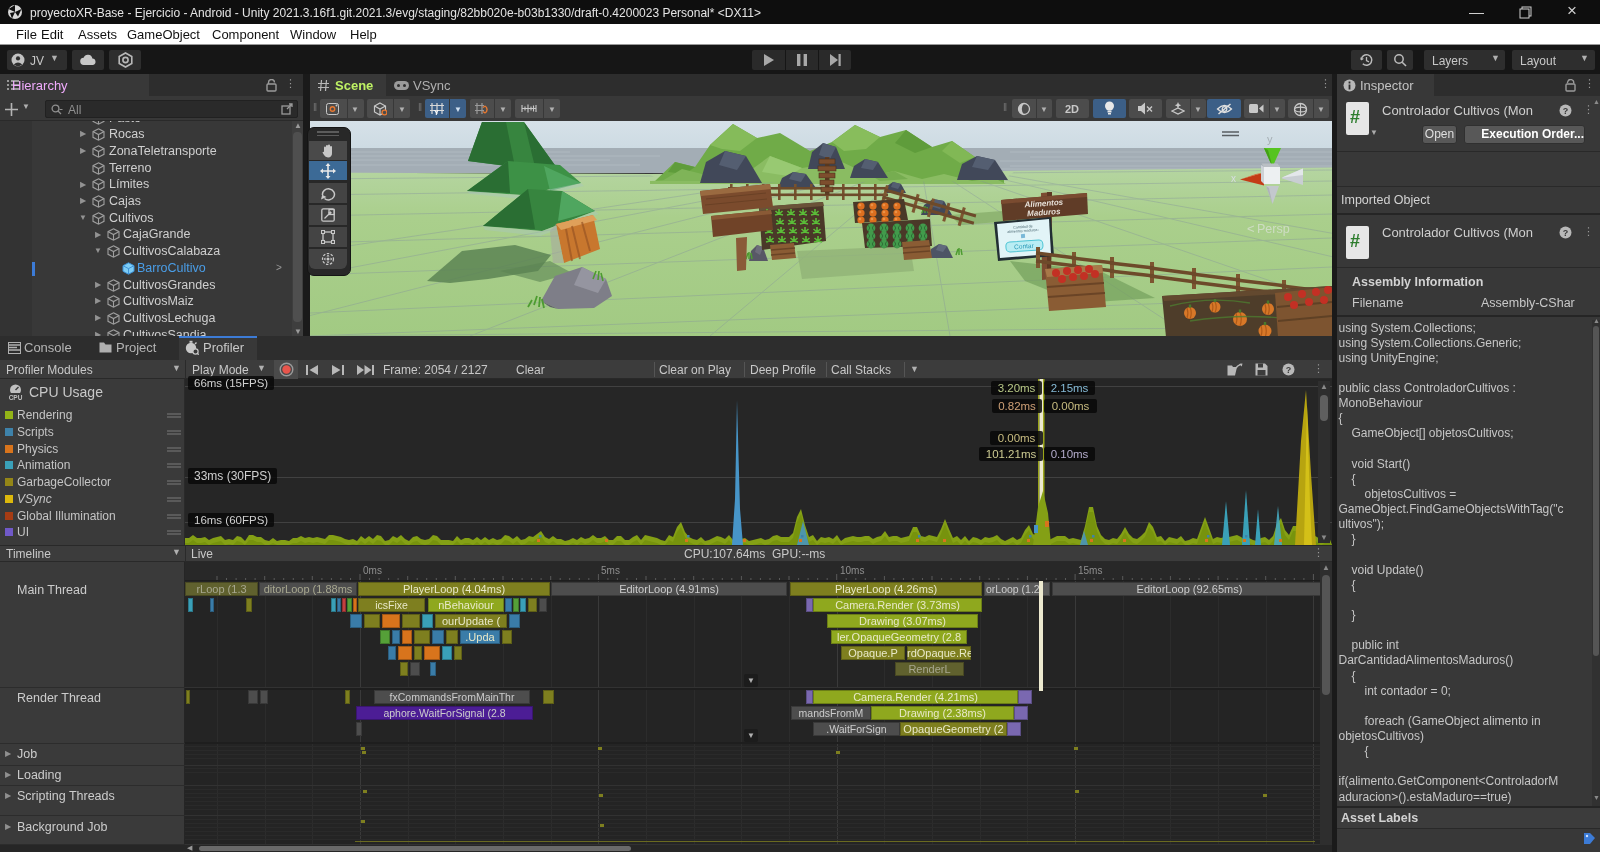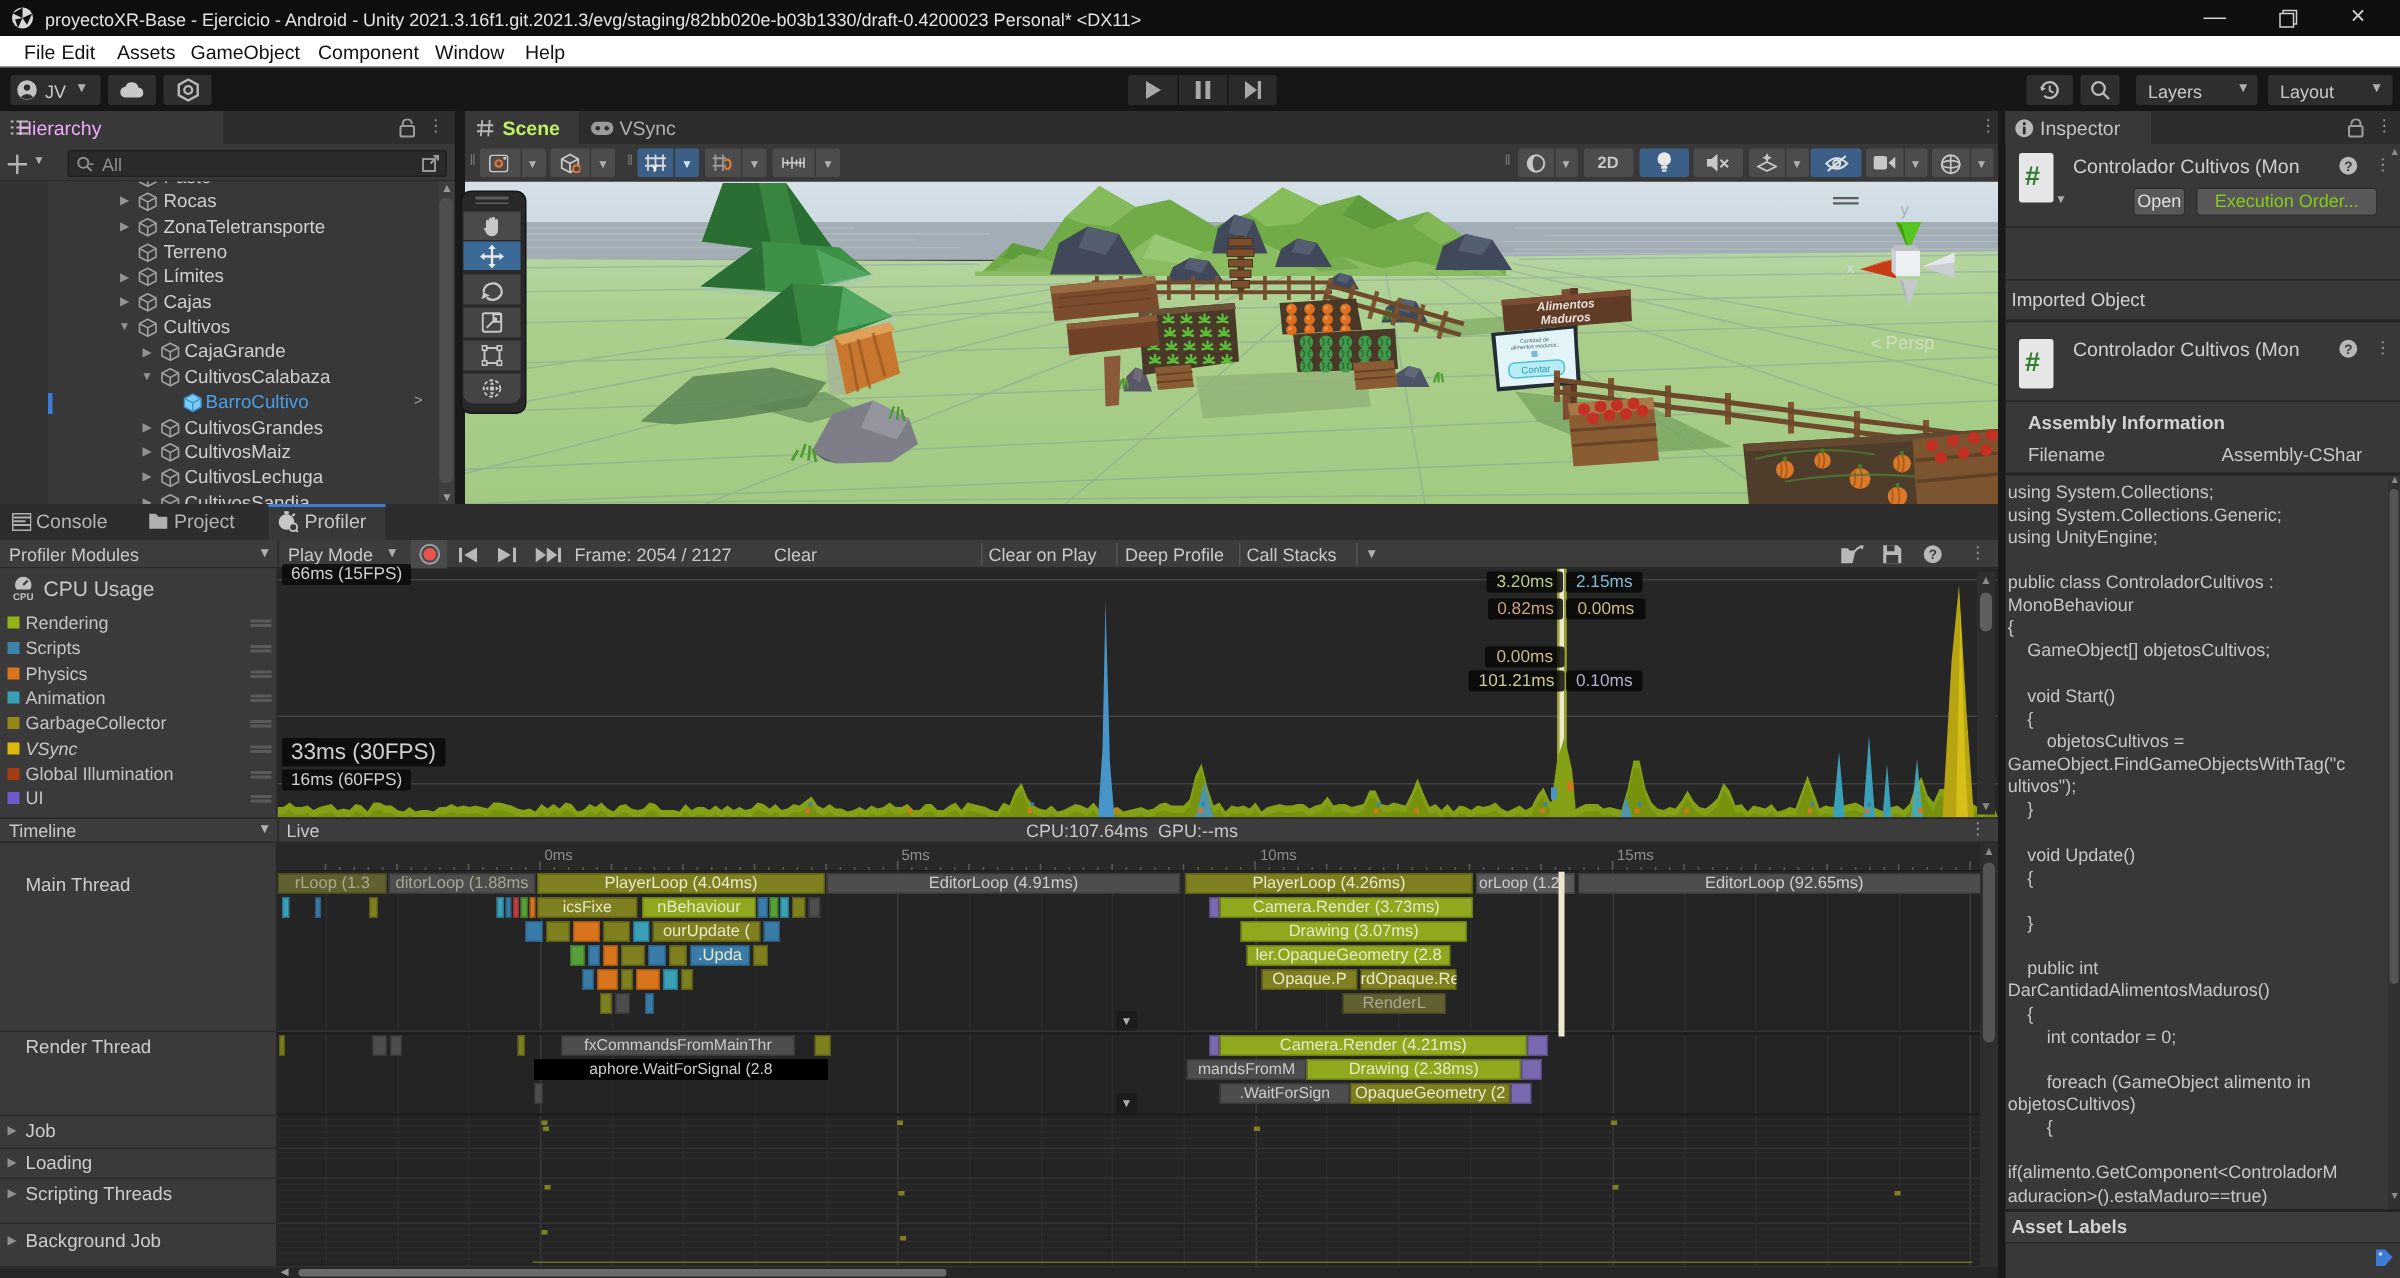--- a/index.html
+++ b/index.html
@@ -830,21 +830,21 @@
 <polygon points="1110,166 1116,62 1121,11 1126,95 1131,166" fill="#b7a410"></polygon>
 <polygon points="1119,166 1122,27 1125,125 1127,166" fill="#d4c018"></polygon>
 <rect x="853" y="0" width="1.5" height="166" fill="#9aa518"></rect>
 <rect x="854.5" y="0" width="3.5" height="166" fill="#ece9cf"></rect>
 <rect x="858" y="0" width="1.5" height="166" fill="#9aa518"></rect>
 <polygon points="848,166 853,128 858,112 863,134 866,166" fill="#84a015"></polygon>
 <rect x="849" y="146" width="4" height="8" fill="#4795c8"></rect>
       <rect x="860" y="142" width="4" height="6" fill="#d8741c"></rect>
 </svg>
 <div class="abs" style="left:3px;top:-3px;background:rgba(8,8,8,0.82);border-radius:2px;padding:1px 6px;font-size:11.5px;color:#cfcfcf;">66ms (15FPS)</div>
-<div class="abs" style="left:3px;top:89px;background:rgba(8,8,8,0.82);border-radius:2px;padding:1px 6px;font-size:15px;color:#cfcfcf;margin-top:24px;">33ms (30FPS)</div>
+<div class="abs" style="left:3px;top:89px;background:rgba(8,8,8,0.82);border-radius:2px;padding:1px 6px;font-size:12px;color:#cfcfcf;">33ms (30FPS)</div>
 <div class="abs" style="left:3px;top:134px;background:rgba(8,8,8,0.82);border-radius:2px;padding:1px 6px;font-size:11.5px;color:#cfcfcf;">16ms (60FPS)</div>
 <div class="abs" style="left:806px;top:1.6px;width:47px;background:rgba(8,8,8,0.85);border-radius:2px;padding:1px 2px;font-size:11.5px;color:#b9c987;text-align:center;">3.20ms</div>
 <div class="abs" style="left:859px;top:1.6px;width:47px;background:rgba(8,8,8,0.85);border-radius:2px;padding:1px 2px;font-size:11.5px;color:#85bad6;text-align:center;">2.15ms</div>
 <div class="abs" style="left:807px;top:20.4px;width:46px;background:rgba(8,8,8,0.85);border-radius:2px;padding:1px 2px;font-size:11.5px;color:#cfa177;text-align:center;">0.82ms</div>
 <div class="abs" style="left:859px;top:20.4px;width:49px;background:rgba(8,8,8,0.85);border-radius:2px;padding:1px 2px;font-size:11.5px;color:#c8bc80;text-align:center;">0.00ms</div>
 <div class="abs" style="left:805px;top:52px;width:49px;background:rgba(8,8,8,0.85);border-radius:2px;padding:1px 2px;font-size:11.5px;color:#c8bc80;text-align:center;">0.00ms</div>
 <div class="abs" style="left:794px;top:68px;width:60px;background:rgba(8,8,8,0.85);border-radius:2px;padding:1px 2px;font-size:11.5px;color:#cdcb92;text-align:center;">101.21ms</div>
 <div class="abs" style="left:859px;top:68px;width:47px;background:rgba(8,8,8,0.85);border-radius:2px;padding:1px 2px;font-size:11.5px;color:#b4accc;text-align:center;">0.10ms</div>
 </div>
 <div class="abs" style="left:1318px;top:381px;width:12px;height:162px;background:#2e2e2e;"></div>
@@ -1005,21 +1005,21 @@
 <div class="abs" style="left:559px;top:93px;width:14px;height:13px;background:#1c1c1c;border-radius:2px;text-align:center;font-size:8px;color:#b0b0b0;line-height:13px;">▼</div>
 <div class="abs" style="left:1px;top:109px;width:4px;height:14px;background:#7e7f1f;box-shadow:inset 0 0 0 1px rgba(0,0,0,0.25);"></div>
 <div class="abs" style="left:63px;top:109px;width:10px;height:14px;background:#4d4d4d;box-shadow:inset 0 0 0 1px rgba(0,0,0,0.25);"></div>
 <div class="abs" style="left:75px;top:109px;width:8px;height:14px;background:#4d4d4d;box-shadow:inset 0 0 0 1px rgba(0,0,0,0.25);"></div>
 <div class="abs" style="left:160px;top:109px;width:5px;height:14px;background:#7e7f1f;box-shadow:inset 0 0 0 1px rgba(0,0,0,0.25);"></div>
 <div class="abs" style="left:358px;top:109px;width:11px;height:14px;background:#7e7f1f;box-shadow:inset 0 0 0 1px rgba(0,0,0,0.25);"></div>
 <div class="abs" style="left:189px;top:109px;width:156px;height:14px;background:#4d4d4d;font-size:10.5px;color:#cccccc;text-align:center;line-height:14px;overflow:hidden;box-shadow:inset 0 0 0 1px rgba(0,0,0,0.25);">fxCommandsFromMainThr</div>
 <div class="abs" style="left:621px;top:109px;width:7px;height:14px;background:#7a68b0;box-shadow:inset 0 0 0 1px rgba(0,0,0,0.25);"></div>
 <div class="abs" style="left:628px;top:109px;width:205px;height:14px;background:#8fa81e;font-size:11px;color:#e8e8c8;text-align:center;line-height:14px;overflow:hidden;box-shadow:inset 0 0 0 1px rgba(0,0,0,0.25);">Camera.Render (4.21ms)</div>
 <div class="abs" style="left:833px;top:109px;width:14px;height:14px;background:#7a68b0;box-shadow:inset 0 0 0 1px rgba(0,0,0,0.25);"></div>
-<div class="abs" style="left:171px;top:125px;width:196px;height:14px;background:#000000;font-size:10.5px;color:#cccccc;text-align:center;line-height:14px;overflow:hidden;box-shadow:inset 0 0 0 1px rgba(0,0,0,0.25);">aphore.WaitForSignal (2.8</div>
+<div class="abs" style="left:171px;top:125px;width:177px;height:14px;background:#4c1d95;font-size:10.5px;color:#cccccc;text-align:center;line-height:14px;overflow:hidden;box-shadow:inset 0 0 0 1px rgba(0,0,0,0.25);">aphore.WaitForSignal (2.8</div>
 <div class="abs" style="left:606px;top:125px;width:80px;height:14px;background:#4d4d4d;font-size:10.5px;color:#cccccc;text-align:center;line-height:14px;overflow:hidden;box-shadow:inset 0 0 0 1px rgba(0,0,0,0.25);">mandsFromM</div>
 <div class="abs" style="left:686px;top:125px;width:143px;height:14px;background:#8fa81e;font-size:11px;color:#e8e8c8;text-align:center;line-height:14px;overflow:hidden;box-shadow:inset 0 0 0 1px rgba(0,0,0,0.25);">Drawing (2.38ms)</div>
 <div class="abs" style="left:829px;top:125px;width:14px;height:14px;background:#7a68b0;box-shadow:inset 0 0 0 1px rgba(0,0,0,0.25);"></div>
 <div class="abs" style="left:171px;top:141px;width:6px;height:14px;background:#4d4d4d;box-shadow:inset 0 0 0 1px rgba(0,0,0,0.25);"></div>
 <div class="abs" style="left:628px;top:141px;width:87px;height:14px;background:#4d4d4d;font-size:10.5px;color:#cccccc;text-align:center;line-height:14px;overflow:hidden;box-shadow:inset 0 0 0 1px rgba(0,0,0,0.25);">.WaitForSign</div>
 <div class="abs" style="left:715px;top:141px;width:107px;height:14px;background:#7e7f1f;font-size:11px;color:#e8e8c8;text-align:center;line-height:14px;overflow:hidden;box-shadow:inset 0 0 0 1px rgba(0,0,0,0.25);">OpaqueGeometry (2</div>
 <div class="abs" style="left:822px;top:141px;width:14px;height:14px;background:#7a68b0;box-shadow:inset 0 0 0 1px rgba(0,0,0,0.25);"></div>
 <div class="abs" style="left:559px;top:148px;width:14px;height:13px;background:#1c1c1c;border-radius:2px;text-align:center;font-size:8px;color:#b0b0b0;line-height:13px;">▼</div>
 </div>
 <div class="abs" style="left:1320px;top:562px;width:12px;height:283px;background:#2e2e2e;"></div>
@@ -1046,21 +1046,21 @@
 <div class="abs" style="left:9px;top:28px;width:23px;height:33px;background:#e6e6e6;border-radius:2px;"></div>
 <div class="tx" style="left:13px;top:33px;font-size:18px;font-weight:bold;color:#2d7d2d;">#</div>
 <div class="tx" style="left:33px;top:54px;font-size:8px;color:#aaa;">▼</div>
 <div class="tx" style="left:45px;top:29px;font-size:13px;color:#cfcfcf;">Controlador Cultivos (Mon</div>
 <svg class="abs" style="left:222px;top:30px;" width="13" height="13" viewBox="0 0 13 13">
       <circle cx="6.5" cy="6.5" r="6" fill="#b8b8b8"></circle>
       <text x="6.5" y="9.8" font-size="9" font-weight="bold" fill="#383838" text-anchor="middle" font-family="Liberation Sans">?</text>
     </svg>
 <div class="tx" style="left:246px;top:29px;font-size:11px;color:#999;">⋮</div>
 <div class="abs" style="left:85px;top:51px;width:35px;height:19px;background:#585858;border:1px solid #303030;border-radius:3px;box-sizing:border-box;text-align:center;font-size:12px;color:#dfdfdf;line-height:17px;">Open</div>
-<div class="abs" style="left:127px;top:51px;width:121px;height:19px;background:#585858;border:1px solid #303030;border-radius:3px;box-sizing:border-box;text-align:center;font-size:12px;color:#84cc16;line-height:17px;">Execution Order...</div>
+<div class="abs" style="left:127px;top:51px;width:121px;height:19px;background:#585858;border:1px solid #303030;border-radius:3px;box-sizing:border-box;text-align:right;font-size:12px;color:#ffffff;line-height:17px;font-weight:bold;">Execution Order...</div>
 <div class="abs" style="left:0;top:77px;width:263px;height:1px;background:#292929;"></div>
 <div class="abs" style="left:0;top:112px;width:263px;height:1px;background:#292929;"></div>
 <div class="tx" style="left:4px;top:119px;font-size:12.5px;color:#d2d2d2;">Imported Object</div>
 <div class="abs" style="left:0;top:139px;width:263px;height:2px;background:#252525;"></div>
 <div class="abs" style="left:9px;top:152px;width:23px;height:33px;background:#e6e6e6;border-radius:2px;"></div>
 <div class="tx" style="left:13px;top:157px;font-size:18px;font-weight:bold;color:#2d7d2d;">#</div>
 <div class="tx" style="left:45px;top:151px;font-size:13px;color:#cfcfcf;">Controlador Cultivos (Mon</div>
 <svg class="abs" style="left:222px;top:152px;" width="13" height="13" viewBox="0 0 13 13">
       <circle cx="6.5" cy="6.5" r="6" fill="#b8b8b8"></circle>
       <text x="6.5" y="9.8" font-size="9" font-weight="bold" fill="#383838" text-anchor="middle" font-family="Liberation Sans">?</text>

